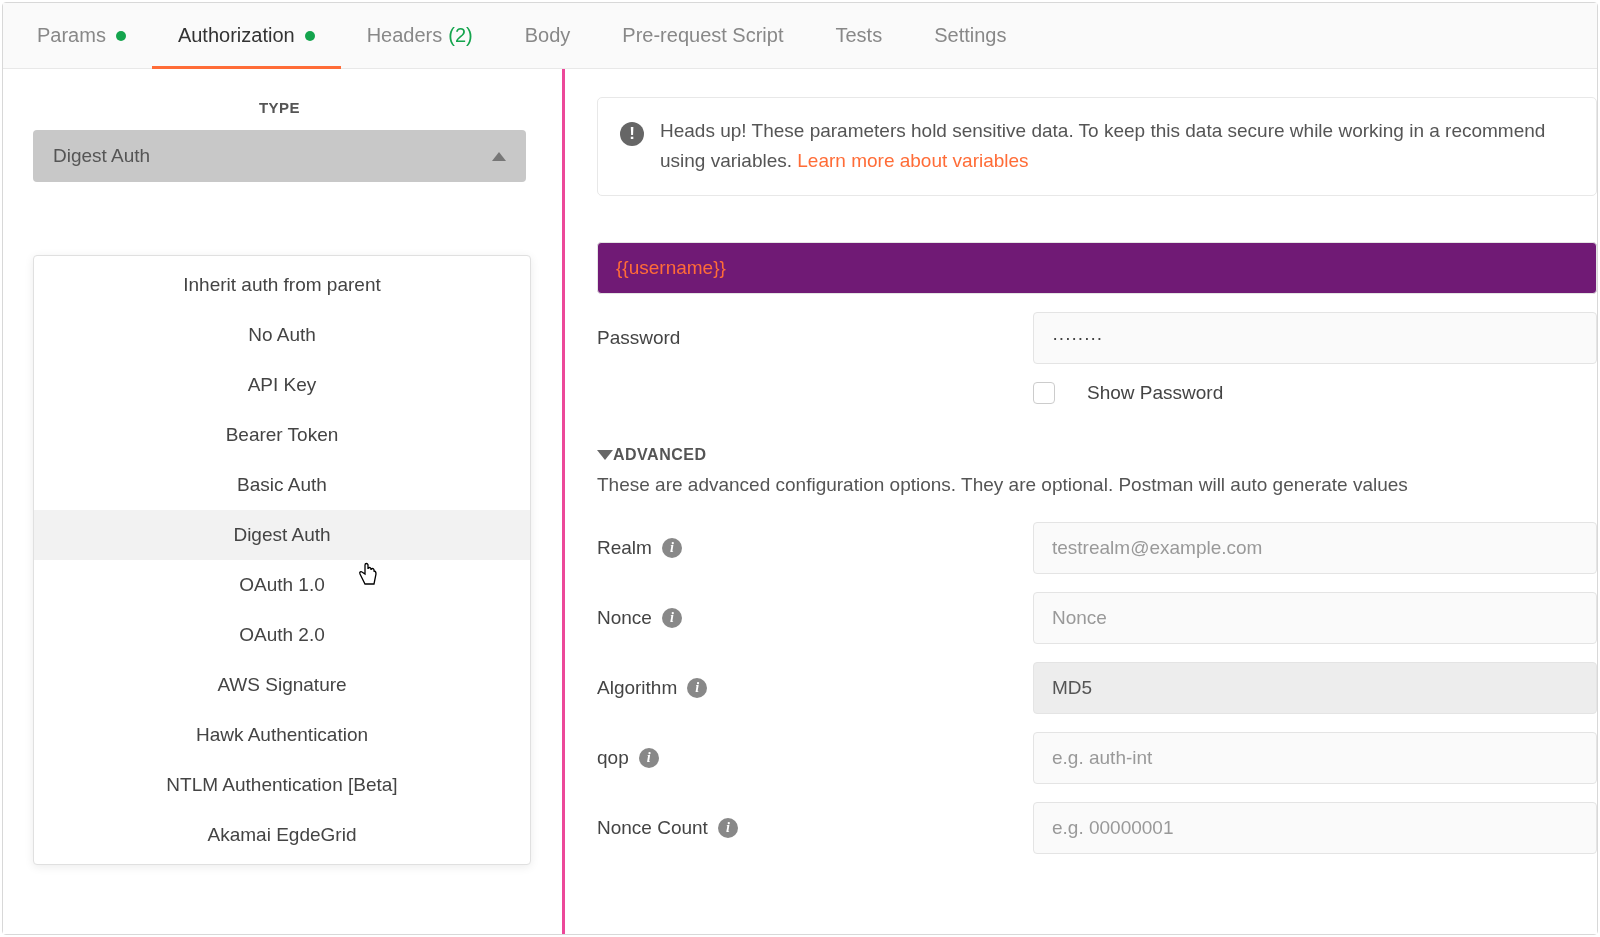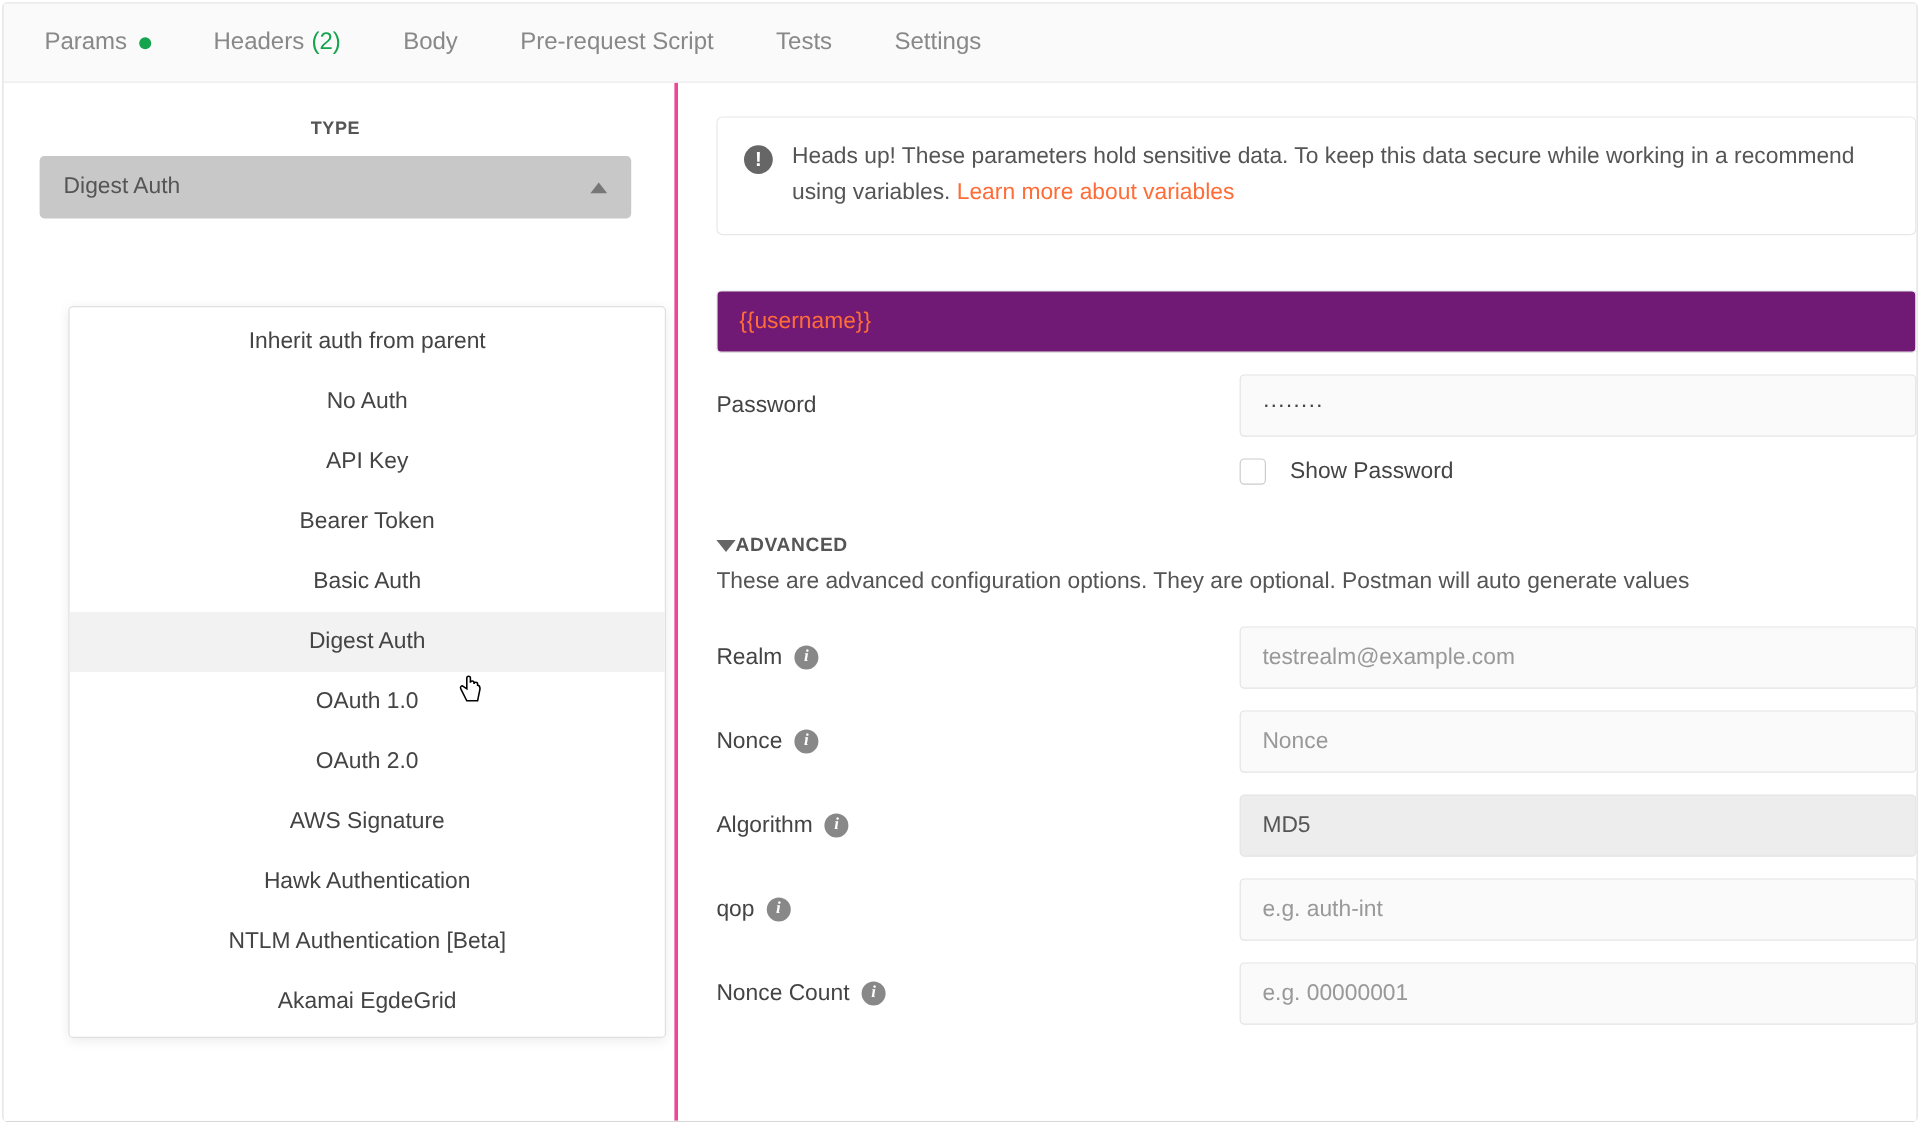--- a/index.html
+++ b/index.html
@@ -111,21 +111,20 @@
     .dropdown {
       position: absolute;
       top: 186px;
       left: 30px;
       width: 498px;
       background: #fff;
       border: 1px solid #e0e0e0;
       border-radius: 4px;
       box-shadow: 0 2px 10px rgba(0,0,0,0.08);
       padding: 4px 0;
-      margin-left: 24px;
     }
     .dropdown-item {
       padding: 14px 24px;
       font-size: 19px;
       color: #444;
       cursor: pointer;
       position: relative;
     }
     .dropdown-item.selected {
       background: #f2f2f2;
@@ -202,21 +201,21 @@
     .form-input.selectlike {
       background: #ededed;
       color: #555;
     }
     .checkbox-row {
       display: flex;
       align-items: center;
       margin-left: 436px;
       margin-top: 0;
       margin-bottom: 42px;
-      gap: 20px;
+      gap: 32px;
     }
     .checkbox {
       width: 22px;
       height: 22px;
       border: 1px solid #ccc;
       border-radius: 4px;
       cursor: pointer;
     }
     .section-header {
       display: flex;
@@ -263,20 +262,24 @@
       pointer-events: none;
     }
   </style>
 </head>
 <body>
 
 <div class="container">
   <div class="tabs">
     <div class="tab">
       <span>Params</span>
+      <span class="dot"></span>
+    </div>
+    <div class="tab active">
+      <span>Authorization</span>
       <span class="dot"></span>
     </div>
     <div class="tab">
       <span>Headers</span>
       <span class="count">(2)</span>
     </div>
     <div class="tab">
       <span>Body</span>
     </div>
     <div class="tab">

